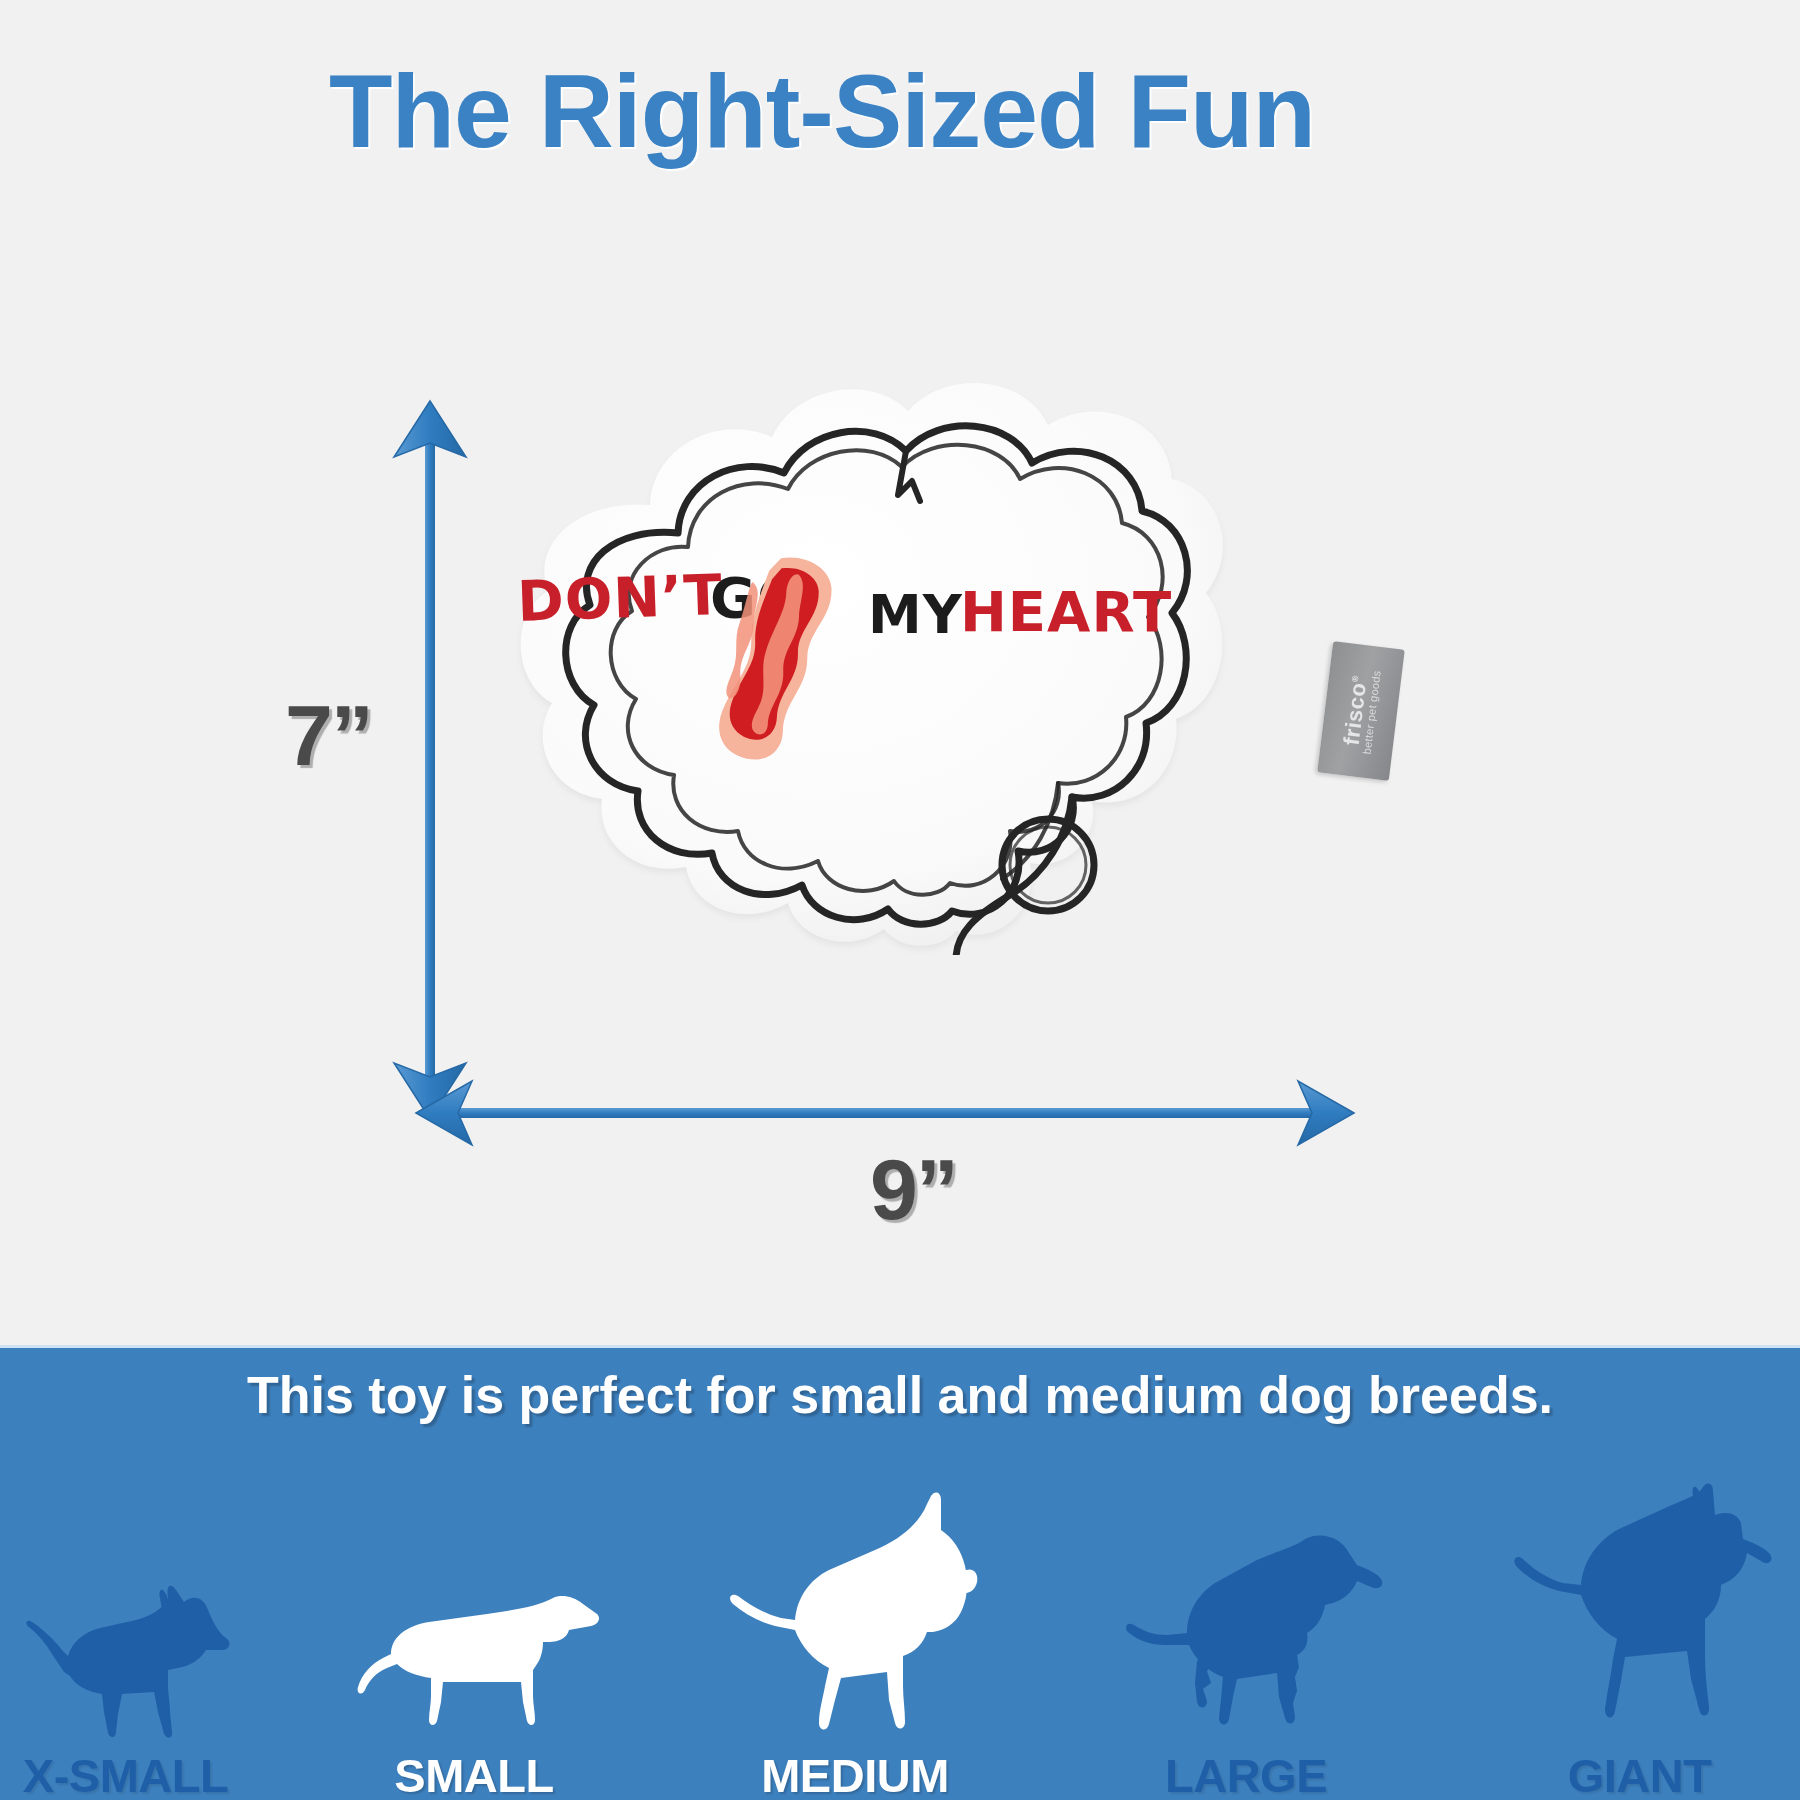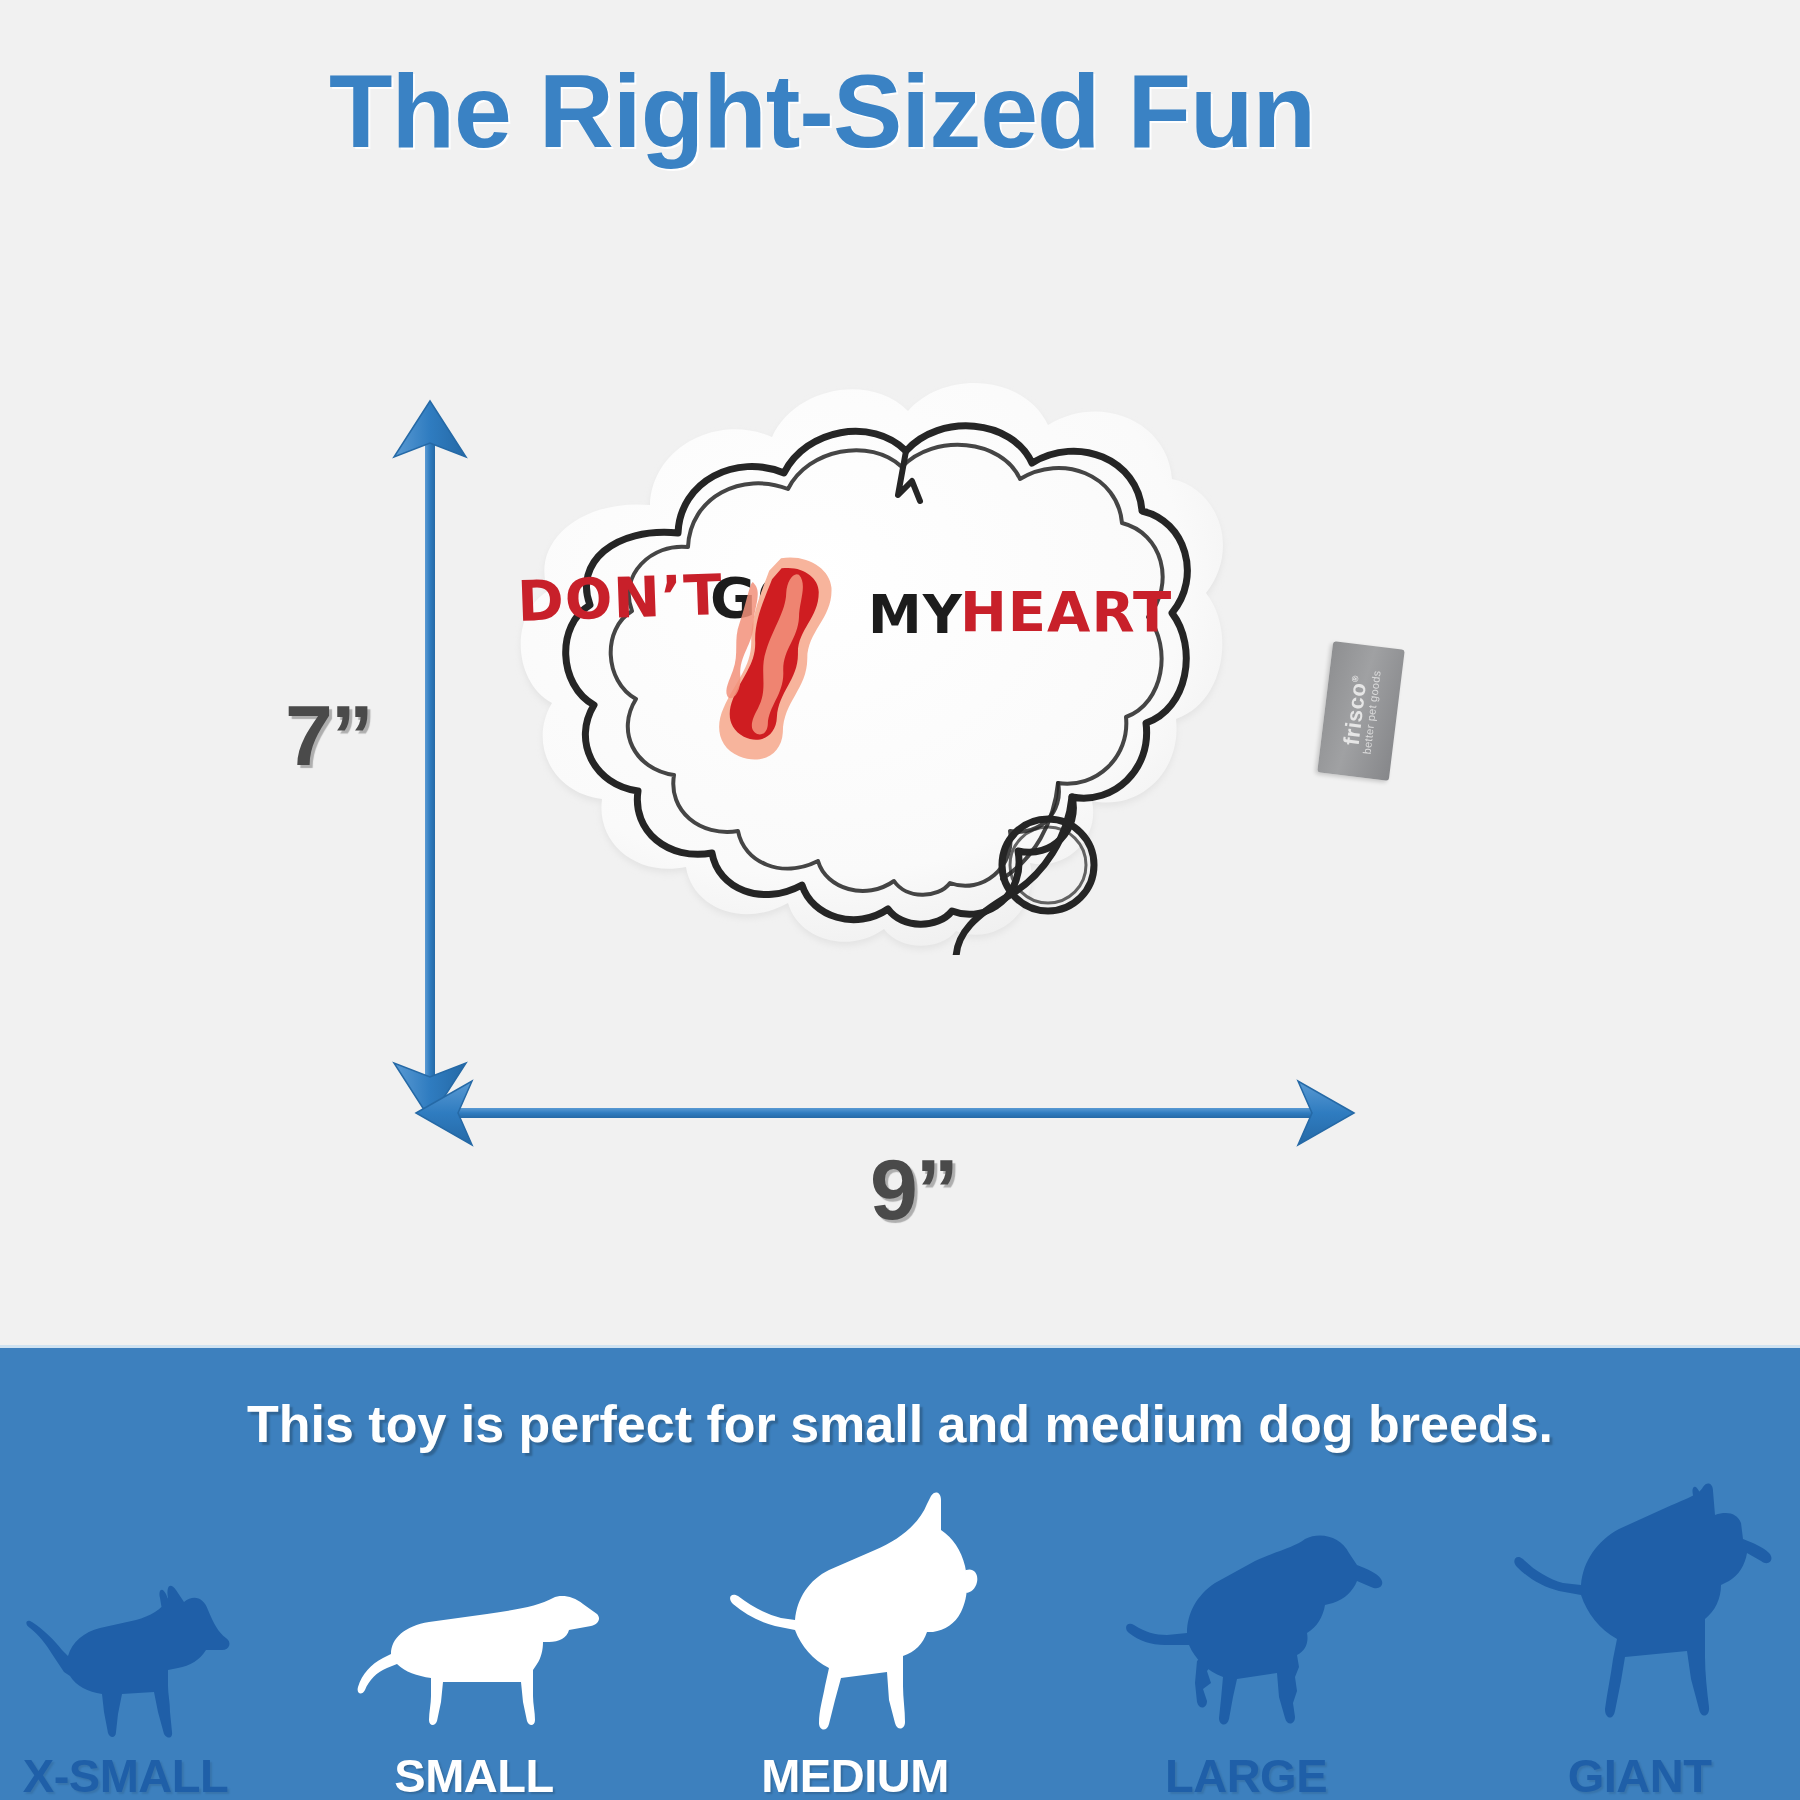--- a/index.html
+++ b/index.html
@@ -79,21 +79,20 @@
     position:absolute;left:0;top:1345px;width:1800px;height:455px;
     background:#3d80be;
     border-top:3px solid #cfe2f1;
   }
   #breed-heading{
     position:absolute;left:0;top:17px;width:1800px;
     text-align:center;
     font-size:52px;font-weight:bold;color:#ffffff;
     text-shadow:3px 3px 2px rgba(0,0,0,.22);
     white-space:nowrap;
-    margin-top:29px;
   }
   #breed-row{
     position:absolute;left:0;top:80px;width:1800px;height:375px;
     display:flex;align-items:flex-end;justify-content:space-between;
     padding:0 18px;box-sizing:border-box;
   }
   .breed-cell{
     display:flex;flex-direction:column;align-items:center;justify-content:flex-end;
     height:375px;
   }

